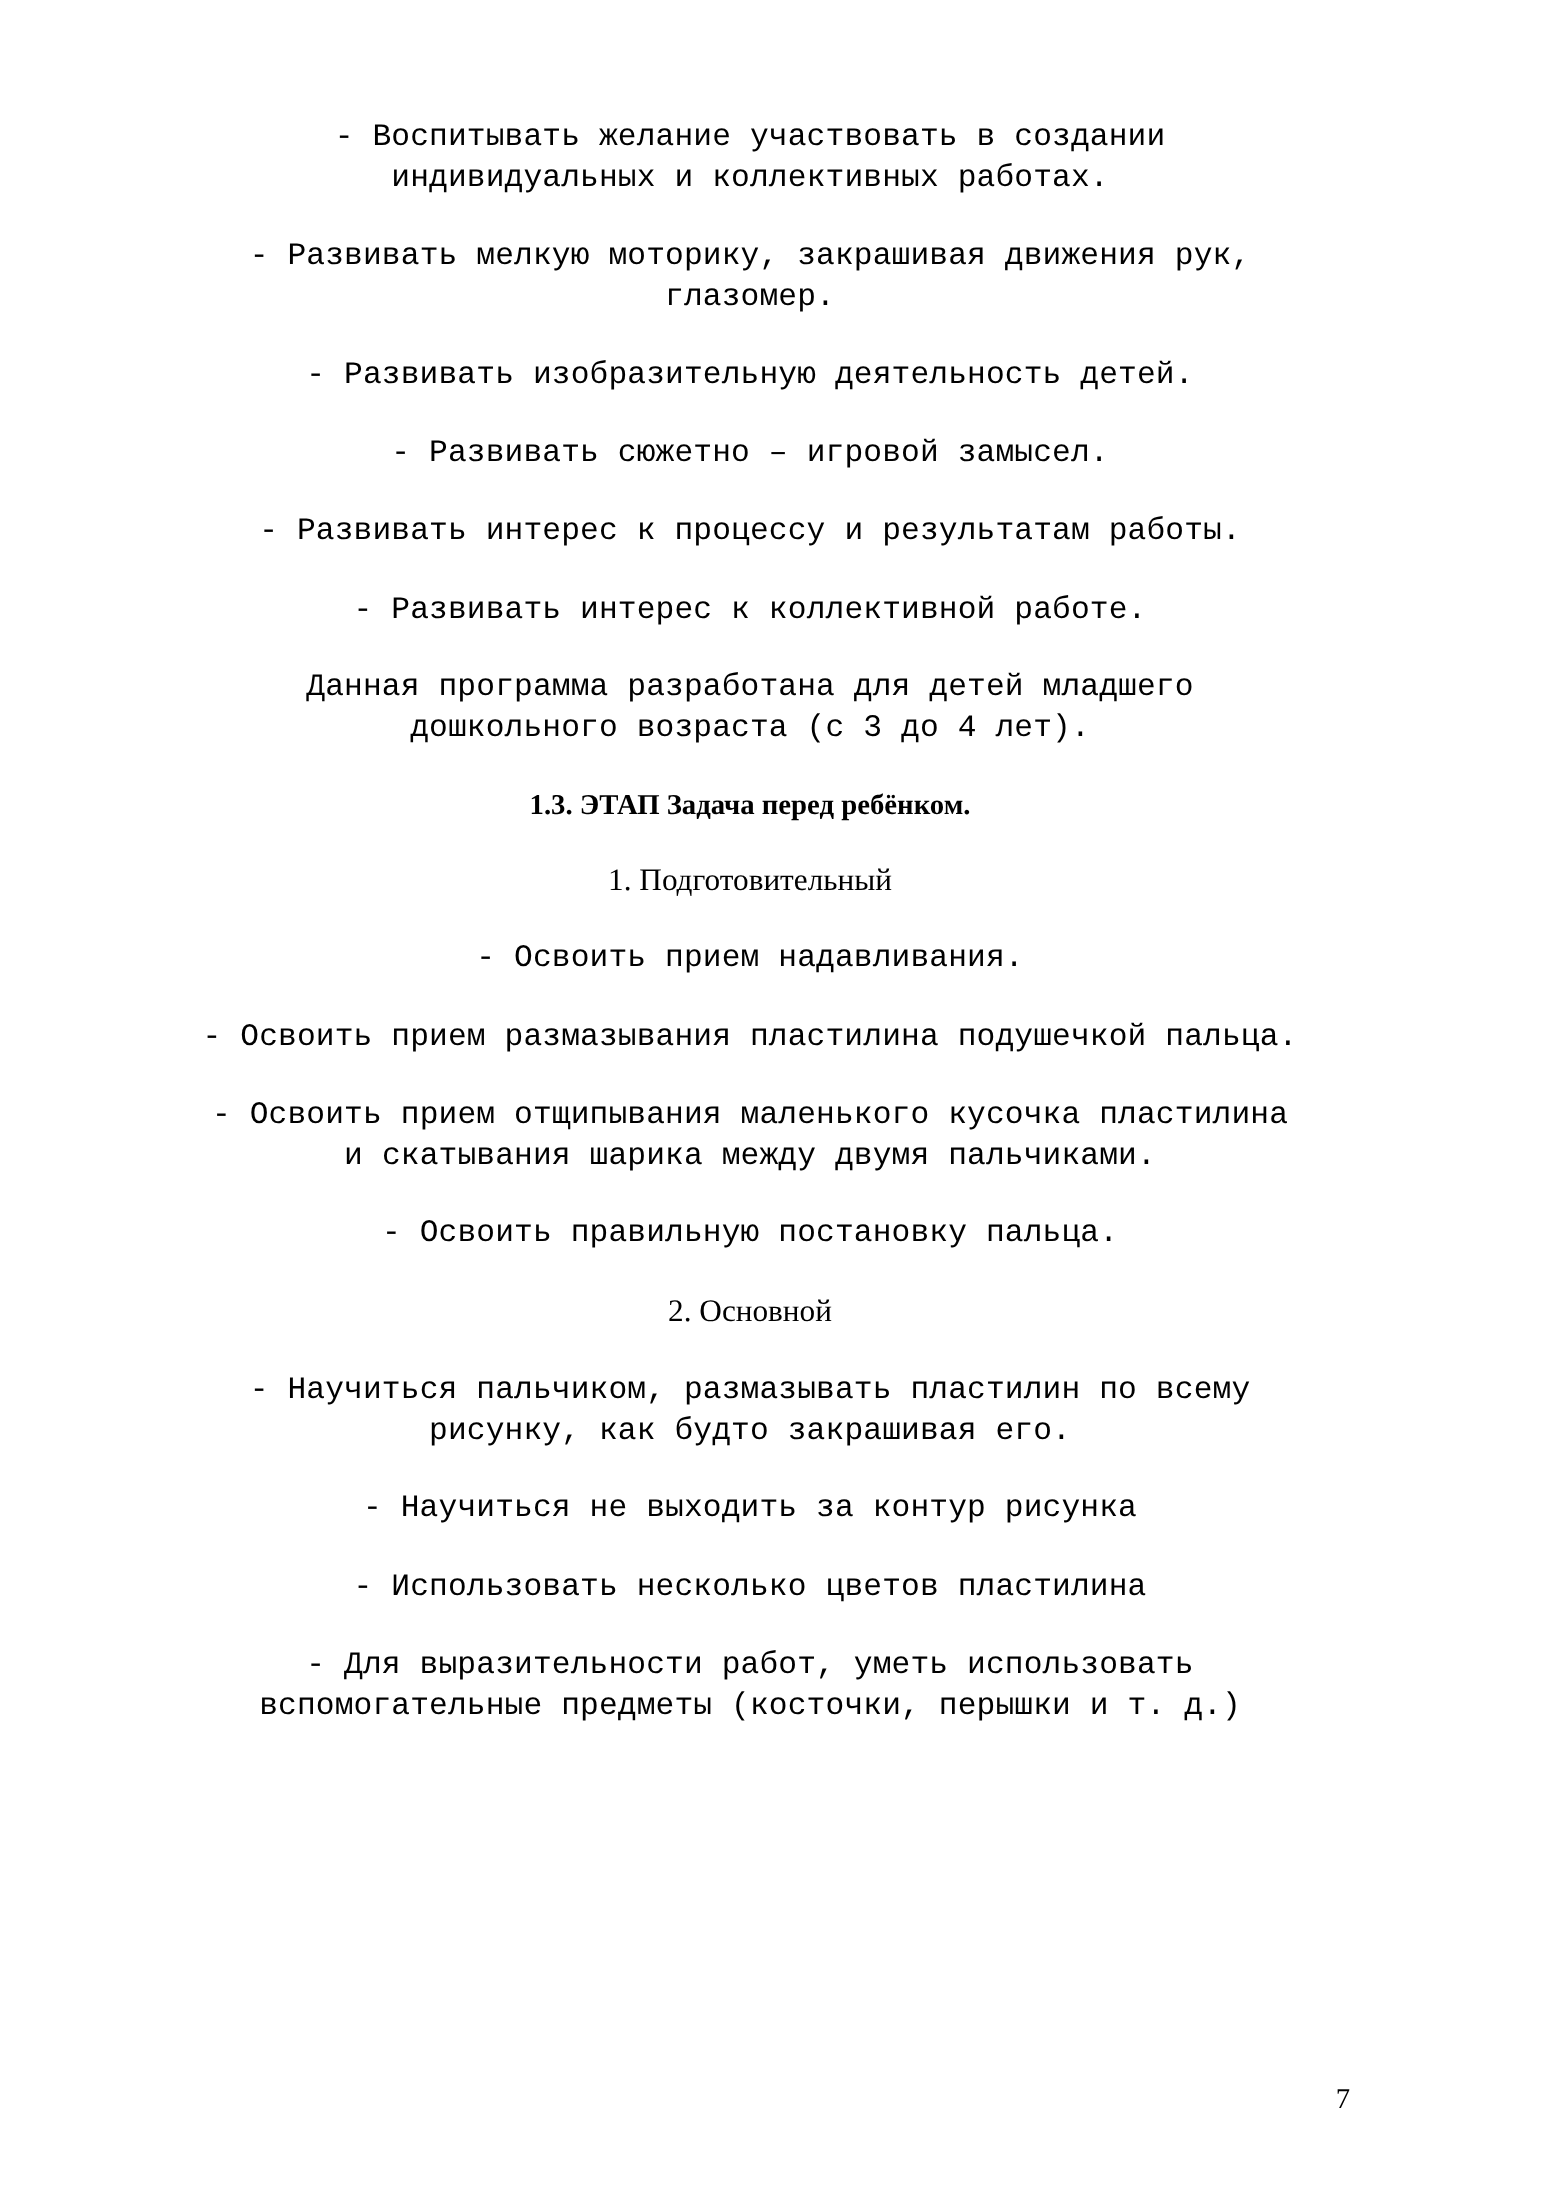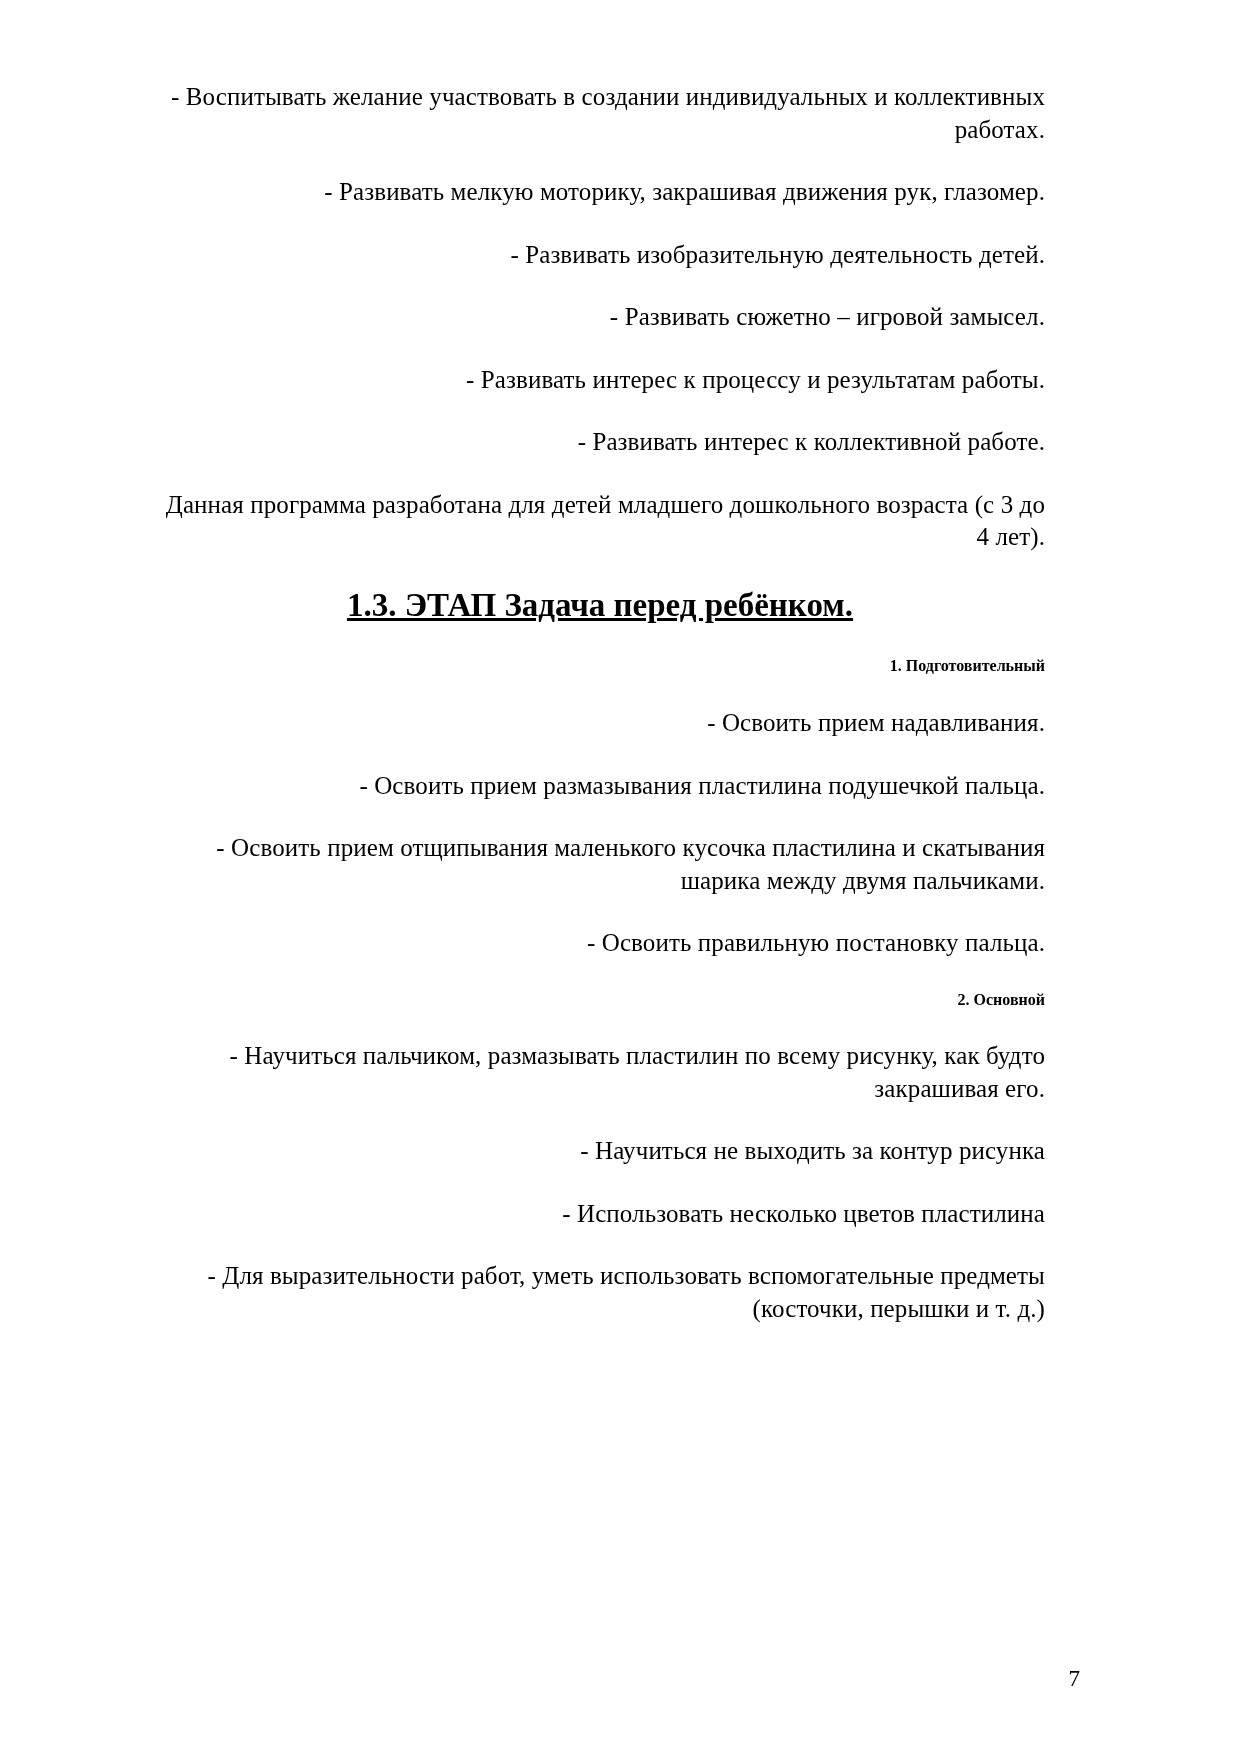--- a/index.html
+++ b/index.html
@@ -17,39 +17,39 @@
     font-family: "Liberation Serif", "DejaVu Serif", serif;
     color: #000000;
   }
   .content {
     position: absolute;
     left: 155px;
     top: 78px;
     width: 890px;
   }
   p.para {
-    margin: 3px 0 30px 0;
+    margin: 16px 0 30px 0;
     font-size: 25px;
     line-height: 1.30;
-    text-align: right;
+    text-align: center;
     letter-spacing: 0.1px;
+    font-family: Liberation Mono, monospace;
   }
   h3.heading {
     margin: 0 0 30px 0;
-    font-size: 33px;
+    font-size: 23px;
     font-weight: bold;
     text-align: center;
     line-height: 1.30;
-    text-decoration: underline;
   }
   h4.subhead {
     margin: 0 0 30px 0;
-    font-size: 16px;
-    font-weight: bold;
-    text-align: right;
+    font-size: 25px;
+    font-weight: normal;
+    text-align: center;
     line-height: 1.30;
   }
   .page-number {
     position: absolute;
     right: 160px;
     bottom: 62px;
     font-size: 23px;
     font-family: "Liberation Serif", "DejaVu Serif", serif;
   }
 </style>

